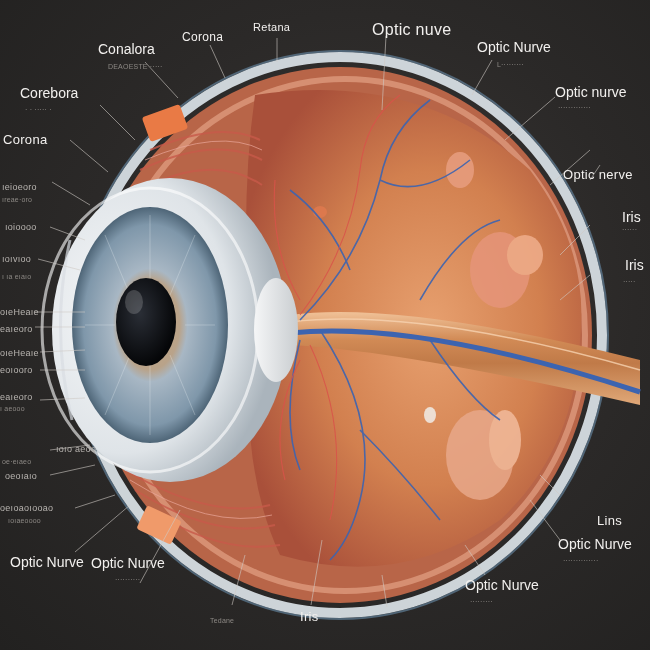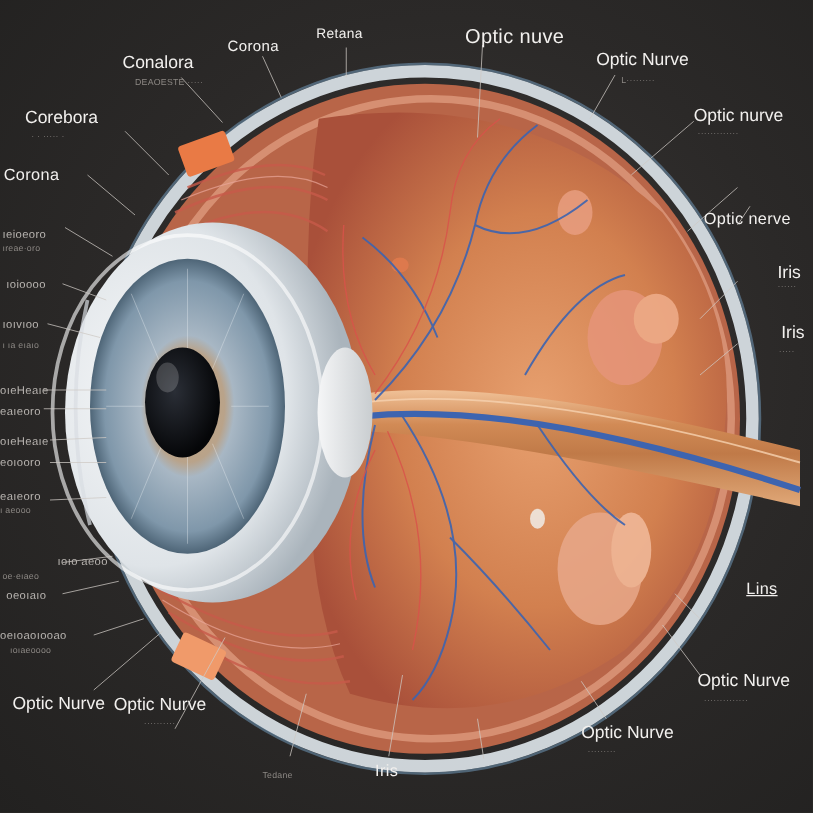--- a/index.html
+++ b/index.html
@@ -171,21 +171,21 @@
 <div class="lbl mid" style="left:20px;top:86px;">Corebora</div>
 <div class="sub" style="left:25px;top:106px;">· · ····· ·</div>
 <div class="lbl mid" style="left:555px;top:85px;">Optic nurve</div>
 <div class="sub" style="left:558px;top:104px;">·············</div>
 <div class="lbl small" style="left:3px;top:133px;font-size:13px;color:#f2f0ee;">Corona</div>
 <div class="lbl small" style="left:563px;top:124px;font-size:13px;color:#f2f0ee;margin-top:44px;">Optic nerve</div>
 <div class="lbl mid" style="left:622px;top:210px;">Iris</div>
 <div class="sub" style="left:622px;top:226px;">······</div>
 <div class="lbl mid" style="left:625px;top:258px;">Iris</div>
 <div class="sub" style="left:623px;top:278px;">·····</div>
-<div class="lbl small" style="left:597px;top:464px;font-size:13px;color:#f2f0ee;text-decoration:underline;">Lins</div>
+<div class="lbl small" style="left:597px;top:514px;font-size:13px;color:#f2f0ee;">Lins</div>
 <div class="lbl mid" style="left:558px;top:537px;">Optic Nurve</div>
 <div class="sub" style="left:563px;top:557px;">··············</div>
 <div class="lbl mid" style="left:465px;top:578px;">Optic Nurve</div>
 <div class="sub" style="left:470px;top:598px;">·········</div>
 <div class="lbl mid" style="left:91px;top:556px;">Optic Nurve</div>
 <div class="sub" style="left:115px;top:576px;">··········</div>
 <div class="lbl mid" style="left:10px;top:555px;">Optic Nurve</div>
 <div class="lbl small" style="left:300px;top:610px;font-size:13px;color:#f2f0ee;">Iris</div>
 <div class="sub" style="left:210px;top:617px;">Tedane</div>
 
@@ -193,19 +193,19 @@
 <div class="sub" style="left:2px;top:196px;">ıreae·oro</div>
 <div class="lbl small" style="left:5px;top:223px;">ıoioooo</div>
 <div class="lbl small" style="left:2px;top:255px;">ıoıvıoo</div>
 <div class="sub" style="left:2px;top:273px;">ı ıa eıaıo</div>
 <div class="lbl small" style="left:0px;top:308px;text-align:right;">oıeHeaıe</div>
 <div class="lbl small" style="left:0px;top:325px;">eaıeoro</div>
 <div class="lbl small" style="left:0px;top:349px;">oıeHeaıe</div>
 <div class="lbl small" style="left:0px;top:366px;text-align:center;">eoıooro</div>
 <div class="lbl small" style="left:0px;top:393px;">eaıeoro</div>
 <div class="sub" style="left:0px;top:405px;">ı aeooo</div>
-<div class="lbl small" style="left:2px;top:445px;padding-left:44px;">ıoıo aeoo</div>
+<div class="lbl small" style="left:12px;top:445px;padding-left:44px;">ıoıo aeoo</div>
 <div class="sub" style="left:2px;top:458px;">oe·eıaeo</div>
 <div class="lbl small" style="left:5px;top:472px;">oeoıaıo</div>
 <div class="lbl small" style="left:0px;top:504px;">oeıoaoıooao</div>
 <div class="sub" style="left:8px;top:517px;">ıoıaeoooo</div>
 
 </div>
 
 </body></html>

